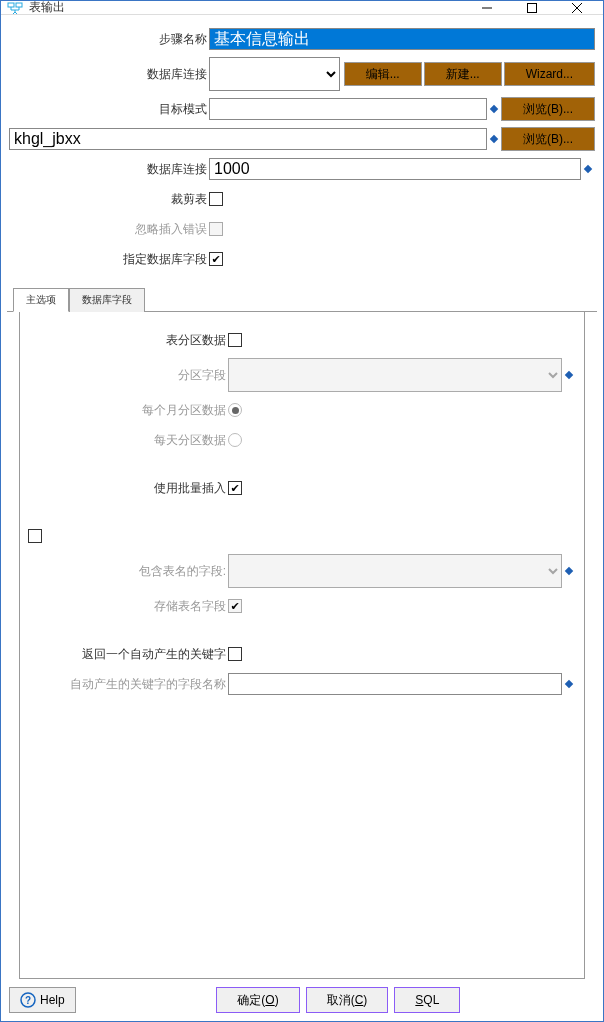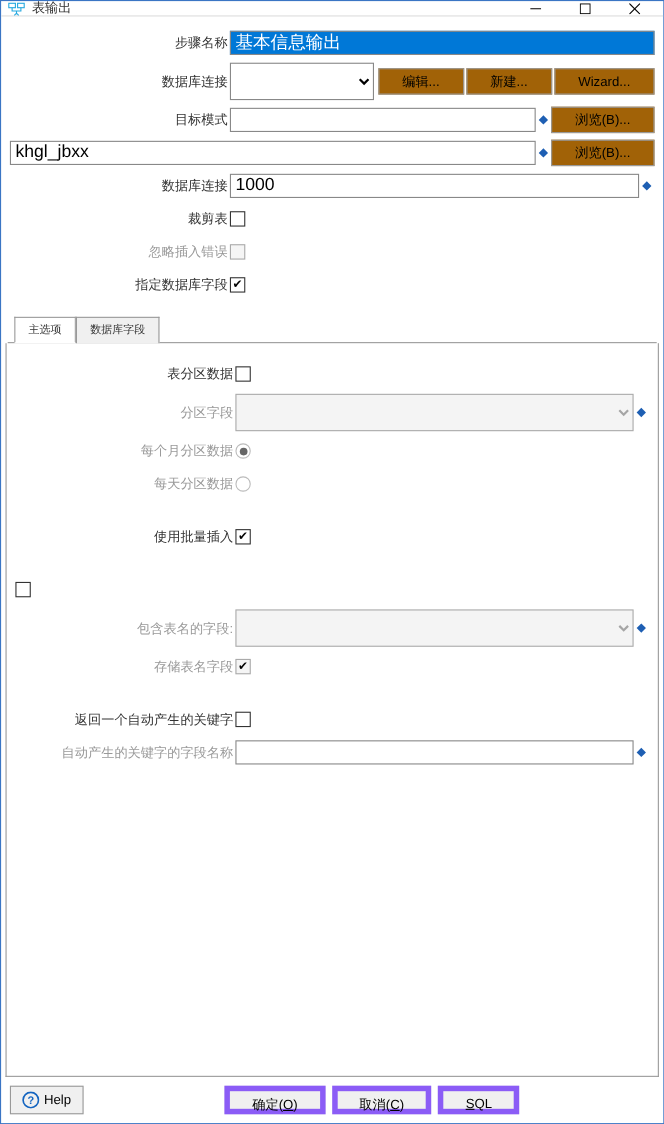--- a/index.html
+++ b/index.html
@@ -137,21 +137,21 @@
       font-size: 10px;
     }
     .tab.active {
       background: #fff;
       border-bottom: 1px solid #fff;
     }
     .tab-content {
       flex: 1;
       border: 1px solid #999;
       border-top: none;
-      margin: 0 4px;
+      margin: 0 18px;
       padding: 16px 8px;
       overflow-y: auto;
     }
     .spacer-gap { height: 18px; }
     
     .footer {
       display: flex;
       align-items: center;
       padding: 8px;
       gap: 6px;
@@ -166,21 +166,21 @@
       padding: 4px 10px;
       height: 26px;
       font-size: 12px;
       cursor: pointer;
     }
     .help-icon {
       width: 16px; height: 16px;
       display: inline-flex; align-items: center; justify-content: center;
     }
     .footer-btn {
-      border: 5px solid #8b5cf6;
+      border: 1px solid #8b5cf6;
       background: #f0f0f0;
       padding: 4px 20px;
       height: 26px;
       font-size: 12px;
       cursor: pointer;
     }
     .underline-letter { text-decoration: underline; }
   </style>
 </head>
 <body>

